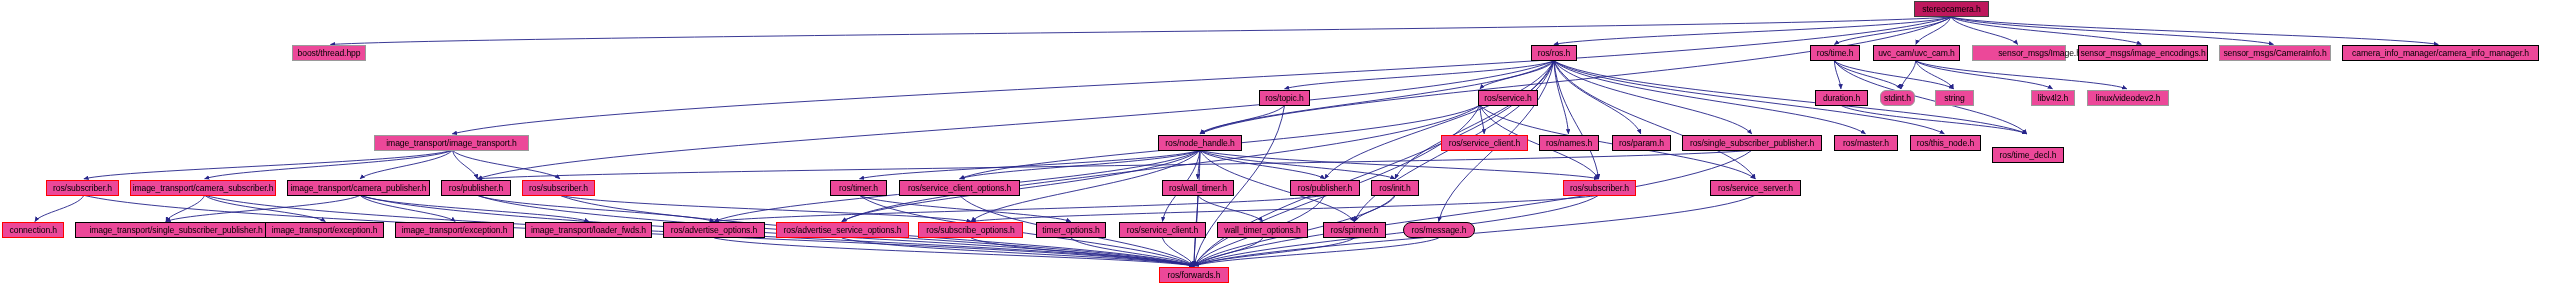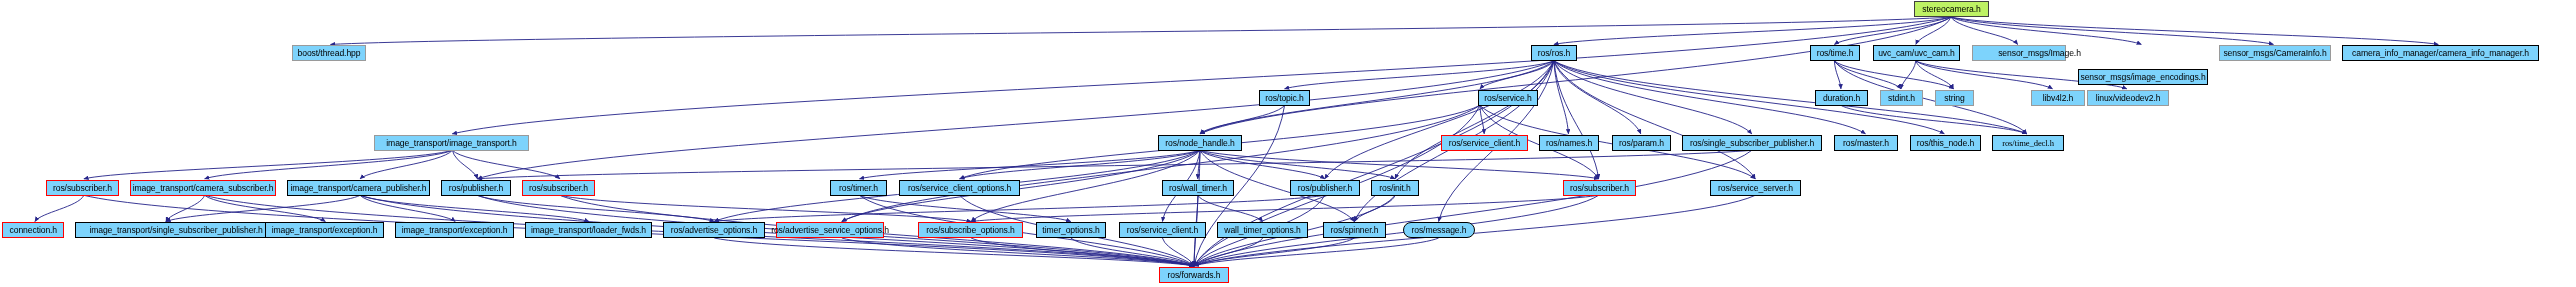--- a/index.html
+++ b/index.html
@@ -12,32 +12,32 @@
     overflow:hidden;
   }
   #edges{position:absolute;left:0;top:0;width:2576px;height:287px;pointer-events:none;}
   .node{
     position:absolute;
     box-sizing:border-box;
     display:flex;
     align-items:center;
     justify-content:center;
     height:16px;
-    background:#7dd3fc;
+    background:#ec4899;
     border:0.6px solid #9a9a9a;
     font-size:8.6px;
     line-height:1;
     color:#000000;
     white-space:nowrap;
     padding:0 4px;
     letter-spacing:-0.1px;
   }
   .node.solid{border:0.9px solid #000000;}
   .node.red{border:0.9px solid #ff0000;}
-  .node.root{background:#bef264;border:0.9px solid #404040;}
+  .node.root{background:#be185d;border:0.9px solid #404040;}
 </style>
 </head>
 <body>
 
 <div id="graph">
   <svg id="edges" xmlns="http://www.w3.org/2000/svg" viewBox="0 0 4517 504">
     <defs>
       <marker id="ah" markerWidth="9" markerHeight="8" refX="8.2" refY="4" orient="auto" markerUnits="userSpaceOnUse">
         <path d="M0,0 L9,4 L0,8 z" fill="#27258a"></path>
       </marker>
@@ -141,58 +141,58 @@
         <path d="M2523,418 C2471.46,440.05 2145.04,449.85 2093.5,467"></path>
       </g>
   </svg>
   <div id="node-layer">
       <div class="node root" style="left: 1914px; top: 1.1px; width: 75px;">stereocamera.h</div>
       <div class="node " style="left: 292px; top: 45px; width: 74px;">boost/thread.hpp</div>
       <div class="node solid" style="left: 1531px; top: 45px; width: 46px;">ros/ros.h</div>
       <div class="node solid" style="left: 1810px; top: 45px; width: 50px;">ros/time.h</div>
       <div class="node solid" style="left: 1873px; top: 45px; width: 87px;">uvc_cam/uvc_cam.h</div>
       <div class="node " style="left: 1972px; top: 45px; width: 94px; padding-left: 45px;">sensor_msgs/Image.h</div>
-      <div class="node solid" style="left: 2078px; top: 45px; width: 130px; margin-top: 24px;">sensor_msgs/image_encodings.h</div>
+      <div class="node solid" style="left: 2078px; top: 45px; width: 130px;">sensor_msgs/image_encodings.h</div>
       <div class="node " style="left: 2219px; top: 45px; width: 112px;">sensor_msgs/CameraInfo.h</div>
       <div class="node solid" style="left: 2342px; top: 45px; width: 197px;">camera_info_manager/camera_info_manager.h</div>
       <div class="node solid" style="left: 1259px; top: 90px; width: 51px;">ros/topic.h</div>
       <div class="node solid" style="left: 1450px; top: 90px; width: 60px; margin-left: 28px;">ros/service.h</div>
       <div class="node solid" style="left: 1815px; top: 90px; width: 53px;">duration.h</div>
-      <div class="node " style="left: 1880px; top: 90px; width: 43px;">stdint.h</div>
+      <div class="node " style="left: 1880px; top: 90px; width: 35px; border-radius: 6px;">stdint.h</div>
       <div class="node " style="left: 1935px; top: 90px; width: 39px;">string</div>
-      <div class="node " style="left: 2031px; top: 90px; width: 54px;">libv4l2.h</div>
+      <div class="node " style="left: 2031px; top: 90px; width: 44px;">libv4l2.h</div>
       <div class="node " style="left: 2087px; top: 90px; width: 82px;">linux/videodev2.h</div>
       <div class="node " style="left: 374px; top: 135px; width: 155px;">image_transport/image_transport.h</div>
       <div class="node solid" style="left: 1158px; top: 135px; width: 84px;">ros/node_handle.h</div>
       <div class="node red" style="left: 1441px; top: 135px; width: 87px;">ros/service_client.h</div>
       <div class="node solid" style="left: 1539px; top: 135px; width: 60px;">ros/names.h</div>
       <div class="node solid" style="left: 1612px; top: 135px; width: 59px;">ros/param.h</div>
       <div class="node solid" style="left: 1682px; top: 135px; width: 140px;">ros/single_subscriber_publisher.h</div>
       <div class="node solid" style="left: 1834px; top: 135px; width: 64px;">ros/master.h</div>
       <div class="node solid" style="left: 1910px; top: 135px; width: 71px;">ros/this_node.h</div>
-      <div class="node solid" style="left: 1992px; top: 135px; width: 72px; font-family: Liberation Serif, serif;">ros/time_decl.h</div>
+      <div class="node solid" style="left: 1992px; top: 147px; width: 72px;">ros/time_decl.h</div>
       <div class="node red" style="left: 46px; top: 180px; width: 73px;">ros/subscriber.h</div>
       <div class="node red" style="left: 130px; top: 180px; width: 146px;">image_transport/camera_subscriber.h</div>
       <div class="node solid" style="left: 287px; top: 180px; width: 143px;">image_transport/camera_publisher.h</div>
       <div class="node solid" style="left: 441px; top: 180px; width: 70px;">ros/publisher.h</div>
       <div class="node red" style="left: 522px; top: 180px; width: 73px;">ros/subscriber.h</div>
       <div class="node solid" style="left: 830px; top: 180px; width: 57px;">ros/timer.h</div>
       <div class="node solid" style="left: 899px; top: 180px; width: 121px;">ros/service_client_options.h</div>
       <div class="node solid" style="left: 1162px; top: 180px; width: 72px;">ros/wall_timer.h</div>
       <div class="node solid" style="left: 1290px; top: 180px; width: 70px;">ros/publisher.h</div>
       <div class="node solid" style="left: 1371px; top: 180px; width: 48px;">ros/init.h</div>
       <div class="node red" style="left: 1563px; top: 180px; width: 73px;">ros/subscriber.h</div>
       <div class="node solid" style="left: 1710px; top: 180px; width: 91px;">ros/service_server.h</div>
       <div class="node red" style="left: 2.3px; top: 222px; width: 62px;">connection.h</div>
       <div class="node solid" style="left: 75px; top: 222px; width: 202px;">image_transport/single_subscriber_publisher.h</div>
       <div class="node solid" style="left: 265px; top: 222px; width: 119px;">image_transport/exception.h</div>
       <div class="node solid" style="left: 395px; top: 222px; width: 119px;">image_transport/exception.h</div>
       <div class="node solid" style="left: 525px; top: 222px; width: 127px;">image_transport/loader_fwds.h</div>
       <div class="node solid" style="left: 663px; top: 222px; width: 102px;">ros/advertise_options.h</div>
-      <div class="node red" style="left: 776px; top: 222px; width: 108px;">ros/advertise_service_options.h</div>
+      <div class="node red" style="left: 776px; top: 222px; width: 133px;">ros/advertise_service_options.h</div>
       <div class="node red" style="left: 918px; top: 222px; width: 105px;">ros/subscribe_options.h</div>
       <div class="node solid" style="left: 1036px; top: 222px; width: 70px;">timer_options.h</div>
       <div class="node solid" style="left: 1119px; top: 222px; width: 87px;">ros/service_client.h</div>
       <div class="node solid" style="left: 1217px; top: 222px; width: 91px;">wall_timer_options.h</div>
       <div class="node solid" style="left: 1323px; top: 222px; width: 63px;">ros/spinner.h</div>
       <div class="node solid" style="left: 1403px; top: 222px; width: 72px; border-radius: 8px;">ros/message.h</div>
       <div class="node red" style="left: 1159px; top: 267px; width: 70px;">ros/forwards.h</div>
     </div>
 </div>
 

